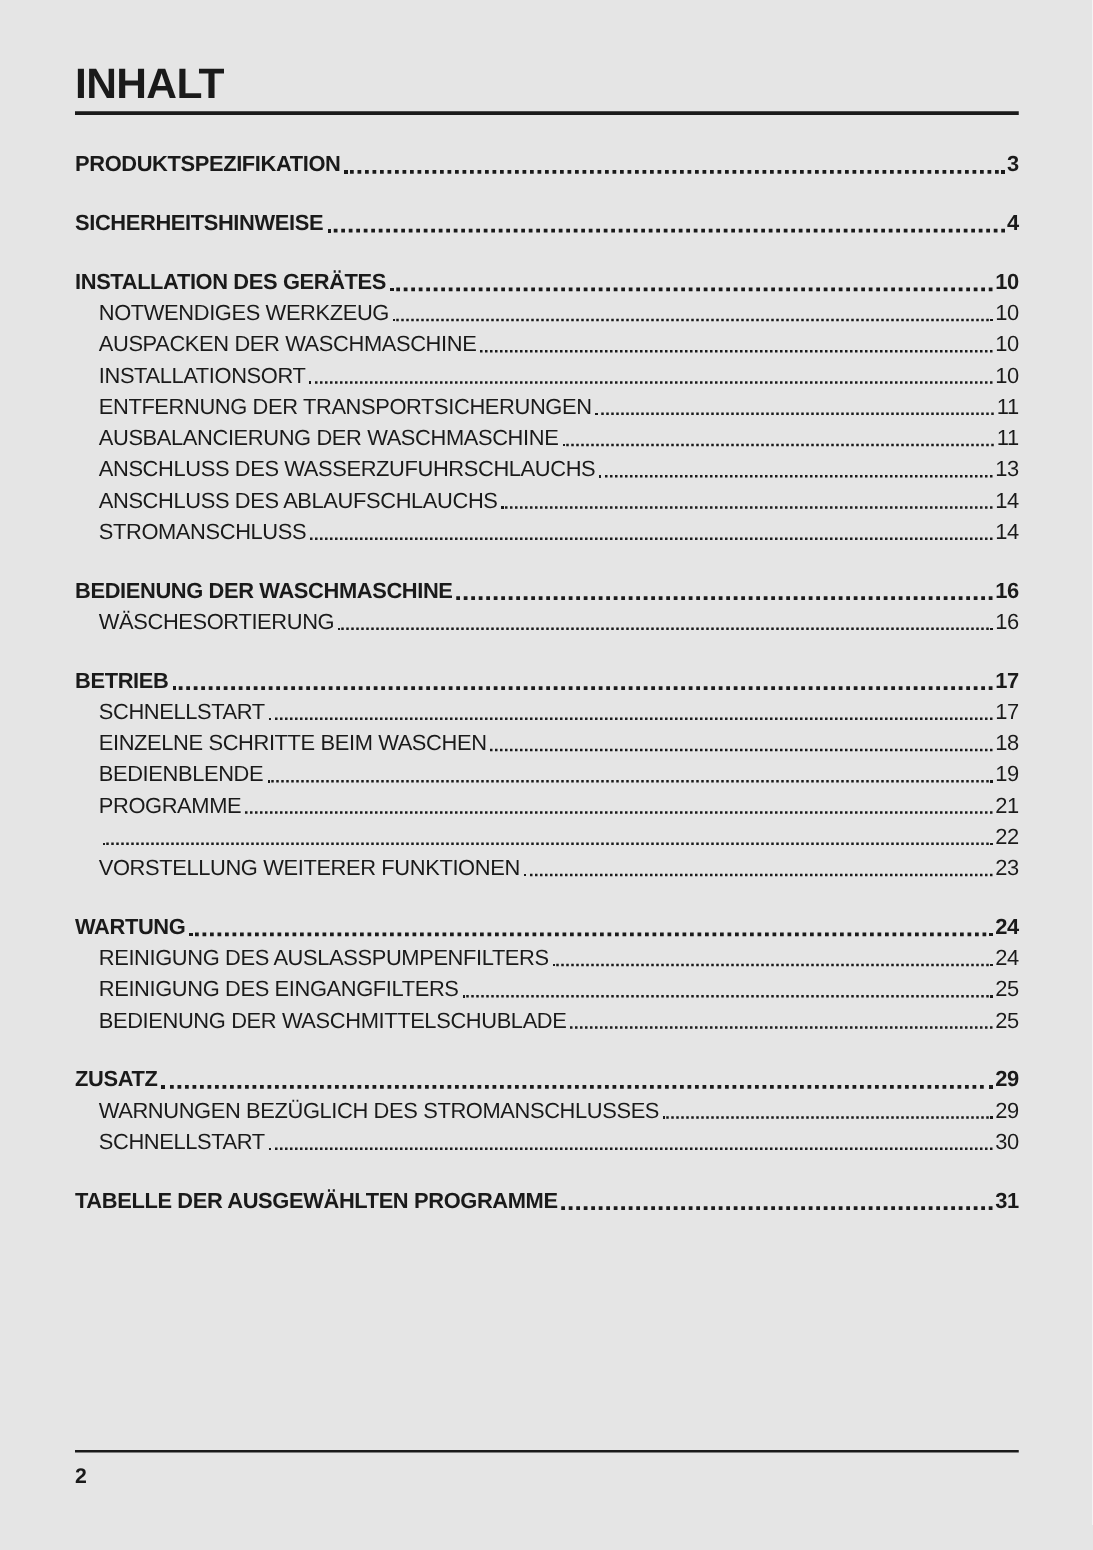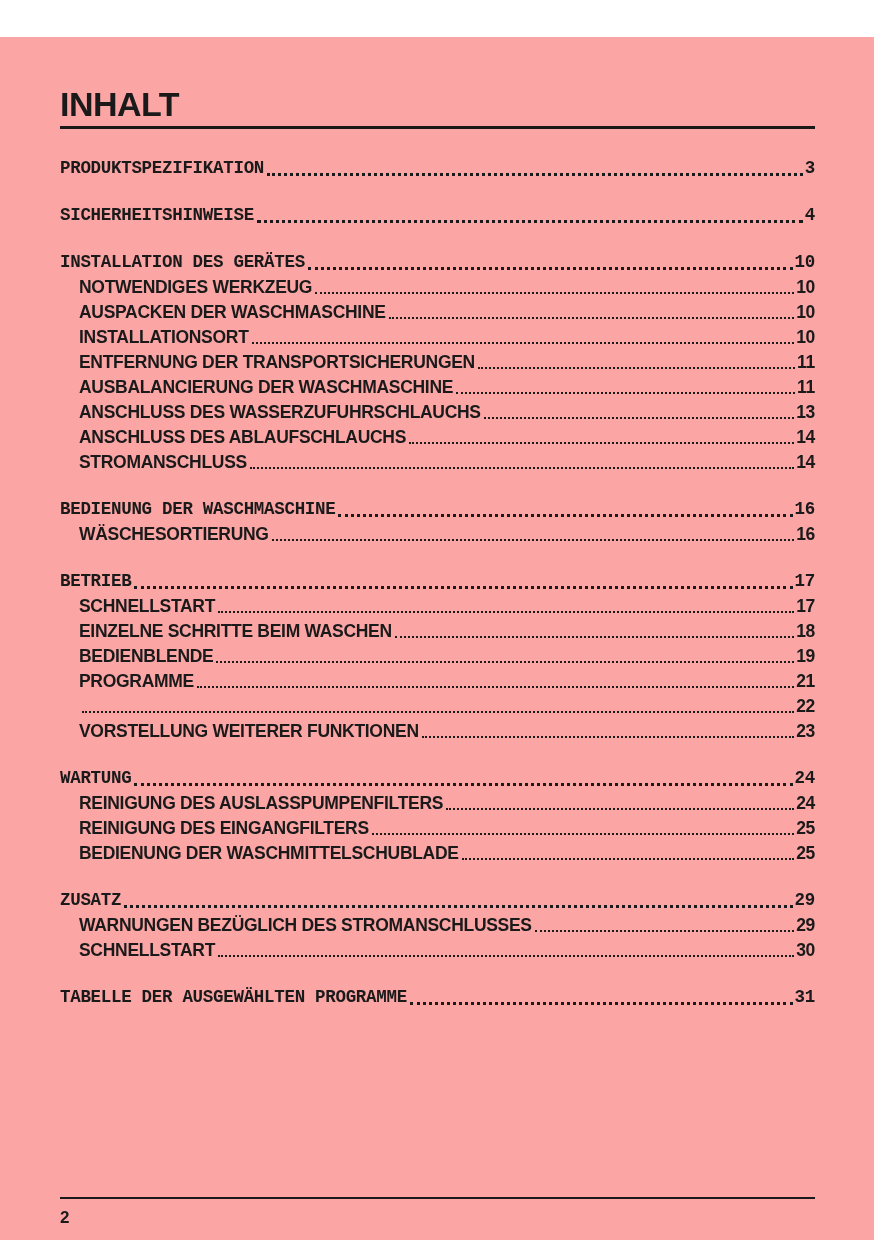--- a/index.html
+++ b/index.html
@@ -7,22 +7,21 @@
   body {
     width: 874px; height: 1240px;
     font-family: "Liberation Sans", sans-serif;
     color: #1a1a1a;
     position: relative;
     overflow: hidden;
   }
   .page {
     position: absolute; inset: 0;
     padding: 0 59px 0 60px;
-    background: #fca5a5;
-    margin-top: 37px;
+    background: #e5e5e5;
   }
   
   .header {
     margin-top: 50px;
     border-bottom: 3px solid #1a1a1a;
     padding-bottom: 5px;
   }
   .page-title {
     font-size: 34px;
     font-weight: bold;
@@ -39,25 +38,24 @@
     display: flex;
     align-items: flex-end;
     height: 25px;
     font-size: 17.5px;
     letter-spacing: -0.3px;
     line-height: 23px;
   }
   .toc-row.lvl1 {
     margin-top: 22px;
     font-weight: bold;
-    font-family: Liberation Mono, monospace;
   }
   .toc-row.lvl2 {
     padding-left: 19px;
-    font-weight: bold;
+    font-weight: normal;
     text-align: center;
   }
   .toc-label { white-space: nowrap; }
   .toc-leader {
     flex: 1;
     min-width: 18px;
     border-bottom: 2px dotted #1a1a1a;
     margin: 0 2px 5px 3px;
   }
   .toc-row.lvl1 .toc-leader {

